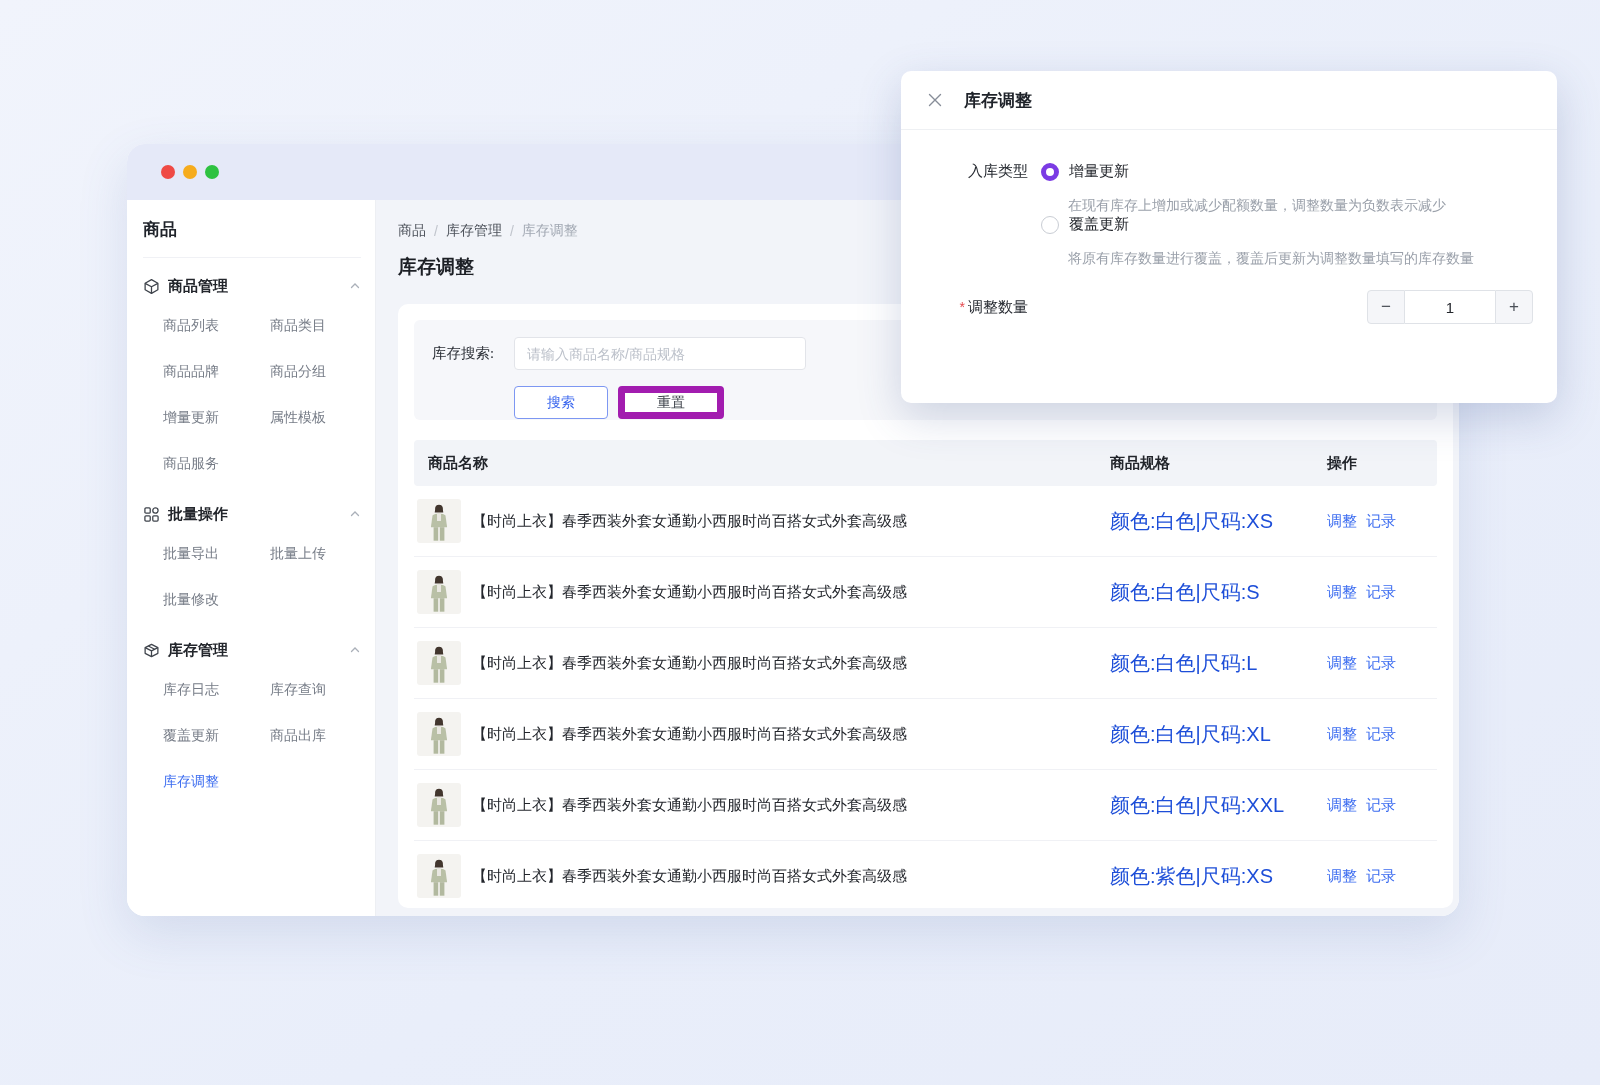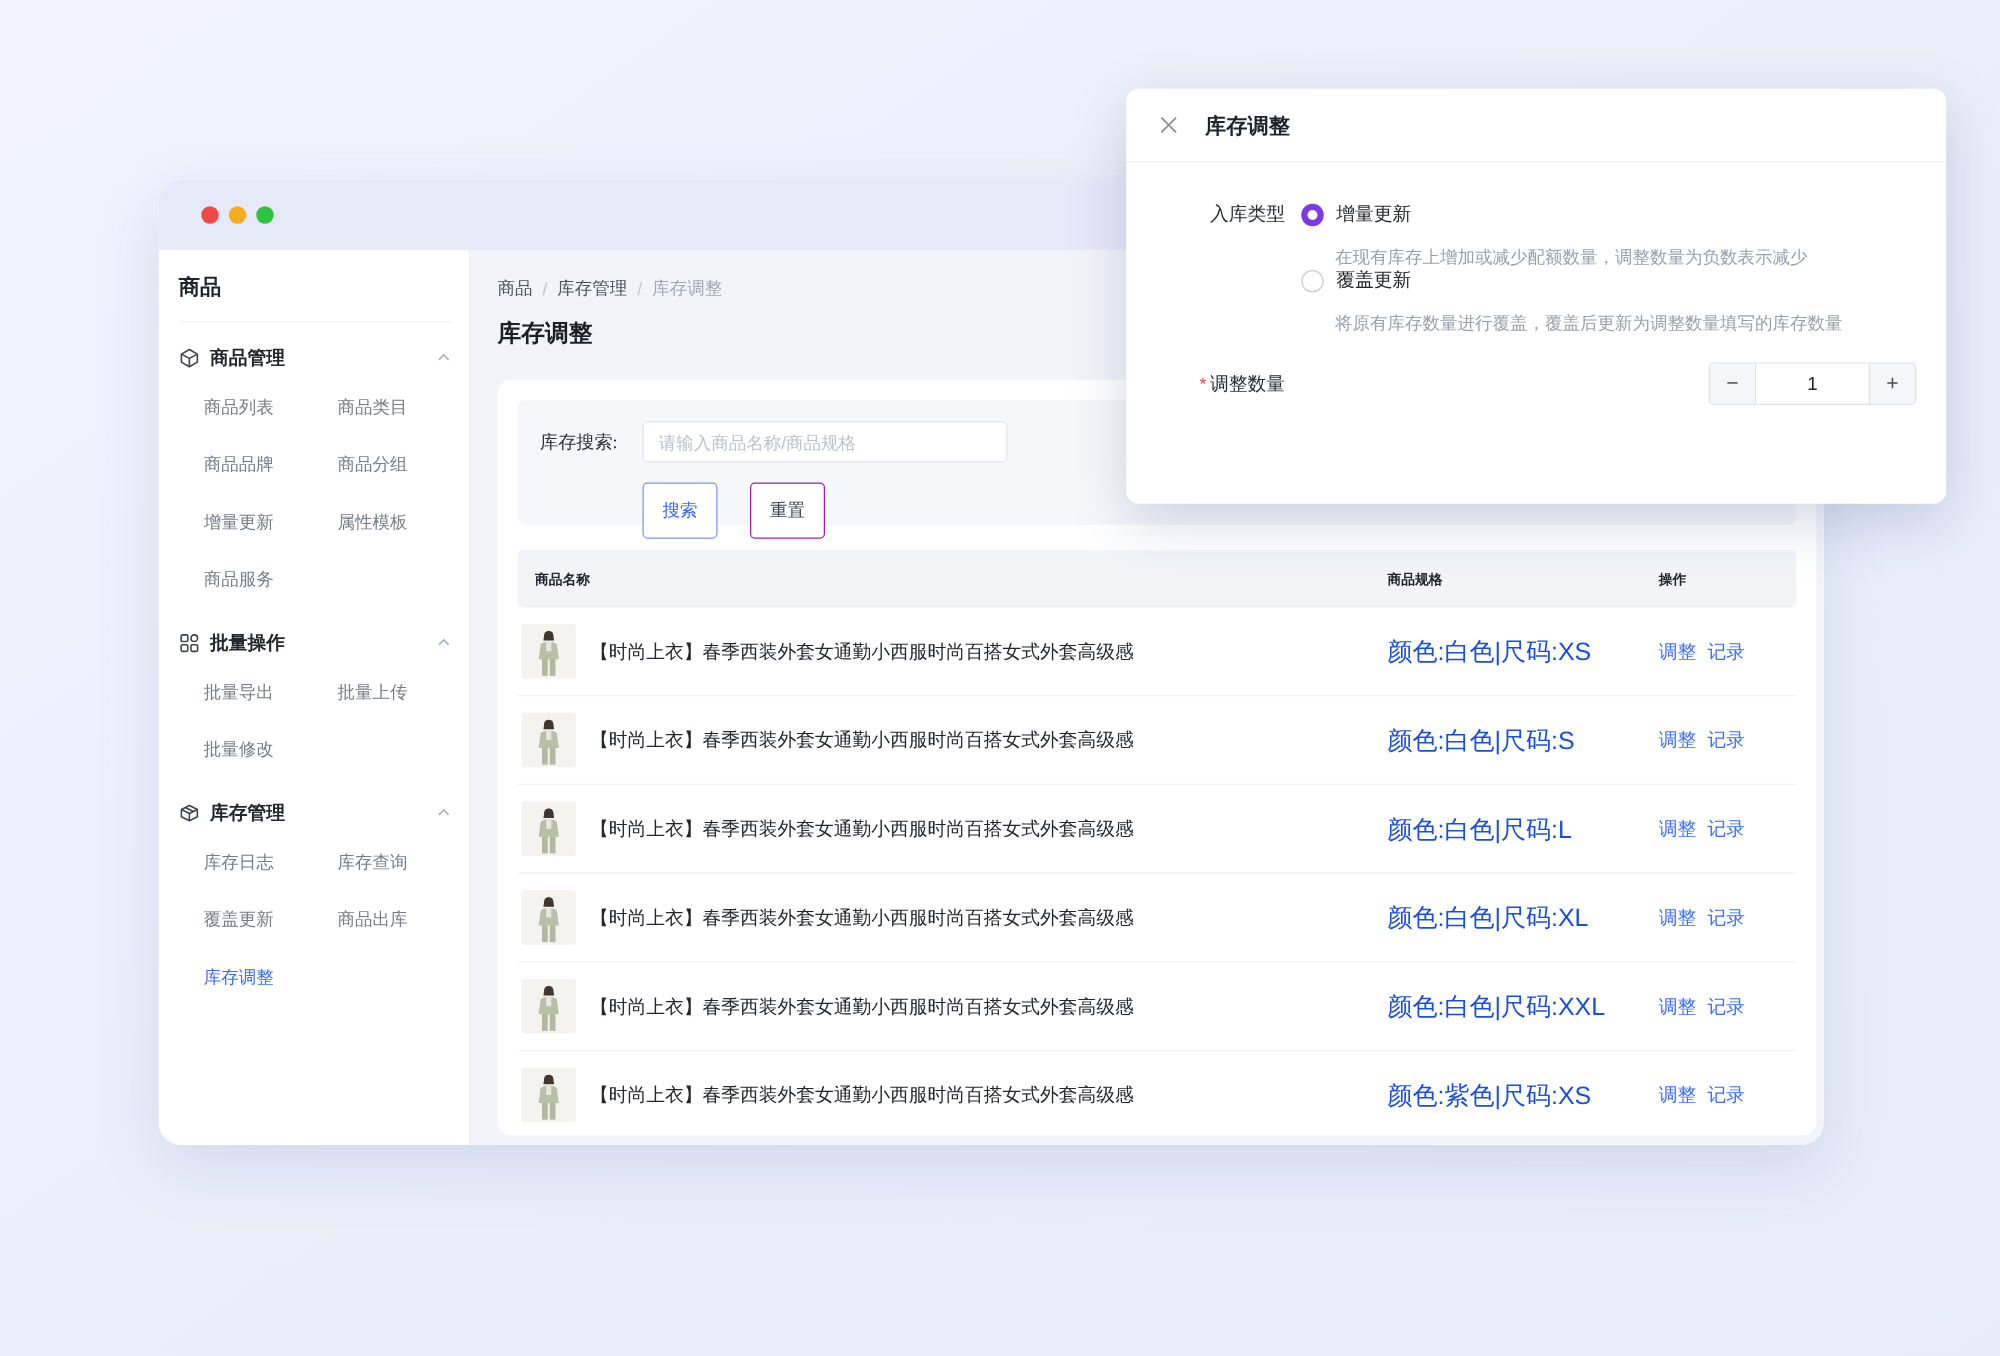--- a/index.html
+++ b/index.html
@@ -42,25 +42,25 @@
   .bc-sep { color:#c0c4cc; margin:0 8px; }
   .page-title { font-size:19px; font-weight:bold; color:#1c1f25; margin-top:14px; }
   .card { flex:1; min-height:0; background:#fff; border-radius:10px; margin-top:24px; padding:16px; overflow:hidden; }
 
   .search-panel { background:#f6f7fa; border-radius:6px; height:100px; padding:17px 0 0 18px; }
   .search-row { display:flex; align-items:center; }
   .search-label { font-size:14.5px; color:#2b2f36; width:82px; flex:none;font-family:Liberation Serif, serif; }
   .search-input { width:292px; height:33px; border:1px solid #e2e4e9; border-radius:4px; background:#fff; padding:0 12px; font-size:14px; color:#23262c; font-family:"Liberation Sans",sans-serif; outline:none; }
   .search-input::placeholder { color:#bcc1ca; }
   .btn-row { margin-left:82px; margin-top:16px; display:flex; }
-  .btn { height:45px; padding:0 15px; border-radius:4px; font-size:14px; background:#fff; cursor:pointer; font-family:"Liberation Sans",sans-serif; }
+  .btn { height:33px; padding:0 32px; border-radius:4px; font-size:14px; background:#fff; cursor:pointer; font-family:"Liberation Sans",sans-serif; }
   .btn-search { border:1px solid #7d97f2; color:#3a66ee; }
-  .btn-reset { border:1px solid #a21caf; color:#3f444c; margin-left:26px; }
-
-  .t-header { display:grid; grid-template-columns:682px 217px 110px; align-items:center; padding-left:14px; height:46px; margin-top:20px; background:#f2f4f8; border-radius:4px; font-size:11px; font-weight:bold; color:#23262c; }
+  .btn-reset { border:7px solid #a21caf; color:#3f444c; margin-left:10px; }
+
+  .t-header { display:grid; grid-template-columns:682px 217px 110px; align-items:center; padding-left:14px; height:46px; margin-top:20px; background:#f2f4f8; border-radius:4px; font-size:15px; font-weight:bold; color:#23262c; }
   .t-row { display:grid; grid-template-columns:693px 217px 110px; align-items:center; padding-left:3px; height:71px; border-bottom:1px solid #f0f1f5; }
   .name-cell { display:flex; align-items:center; min-width:0; }
   .thumb { width:44px; height:44px; border-radius:3px; flex:none; }
   .row-name { margin-left:11px; font-size:15px; color:#23262c; white-space:nowrap; overflow:hidden; }
   .row-spec { font-size:20px; color:#1d4ed8; }
   .row-actions { display:flex; gap:9px; }
   .link { color:#3d6df0; font-size:15px; cursor:pointer; white-space:nowrap; }
 
   
   .modal { position:absolute; left:901px; top:71px; width:656px; height:332px; background:#fff; border-radius:10px; box-shadow:0 14px 44px rgba(60,80,140,.22); z-index:10; }

